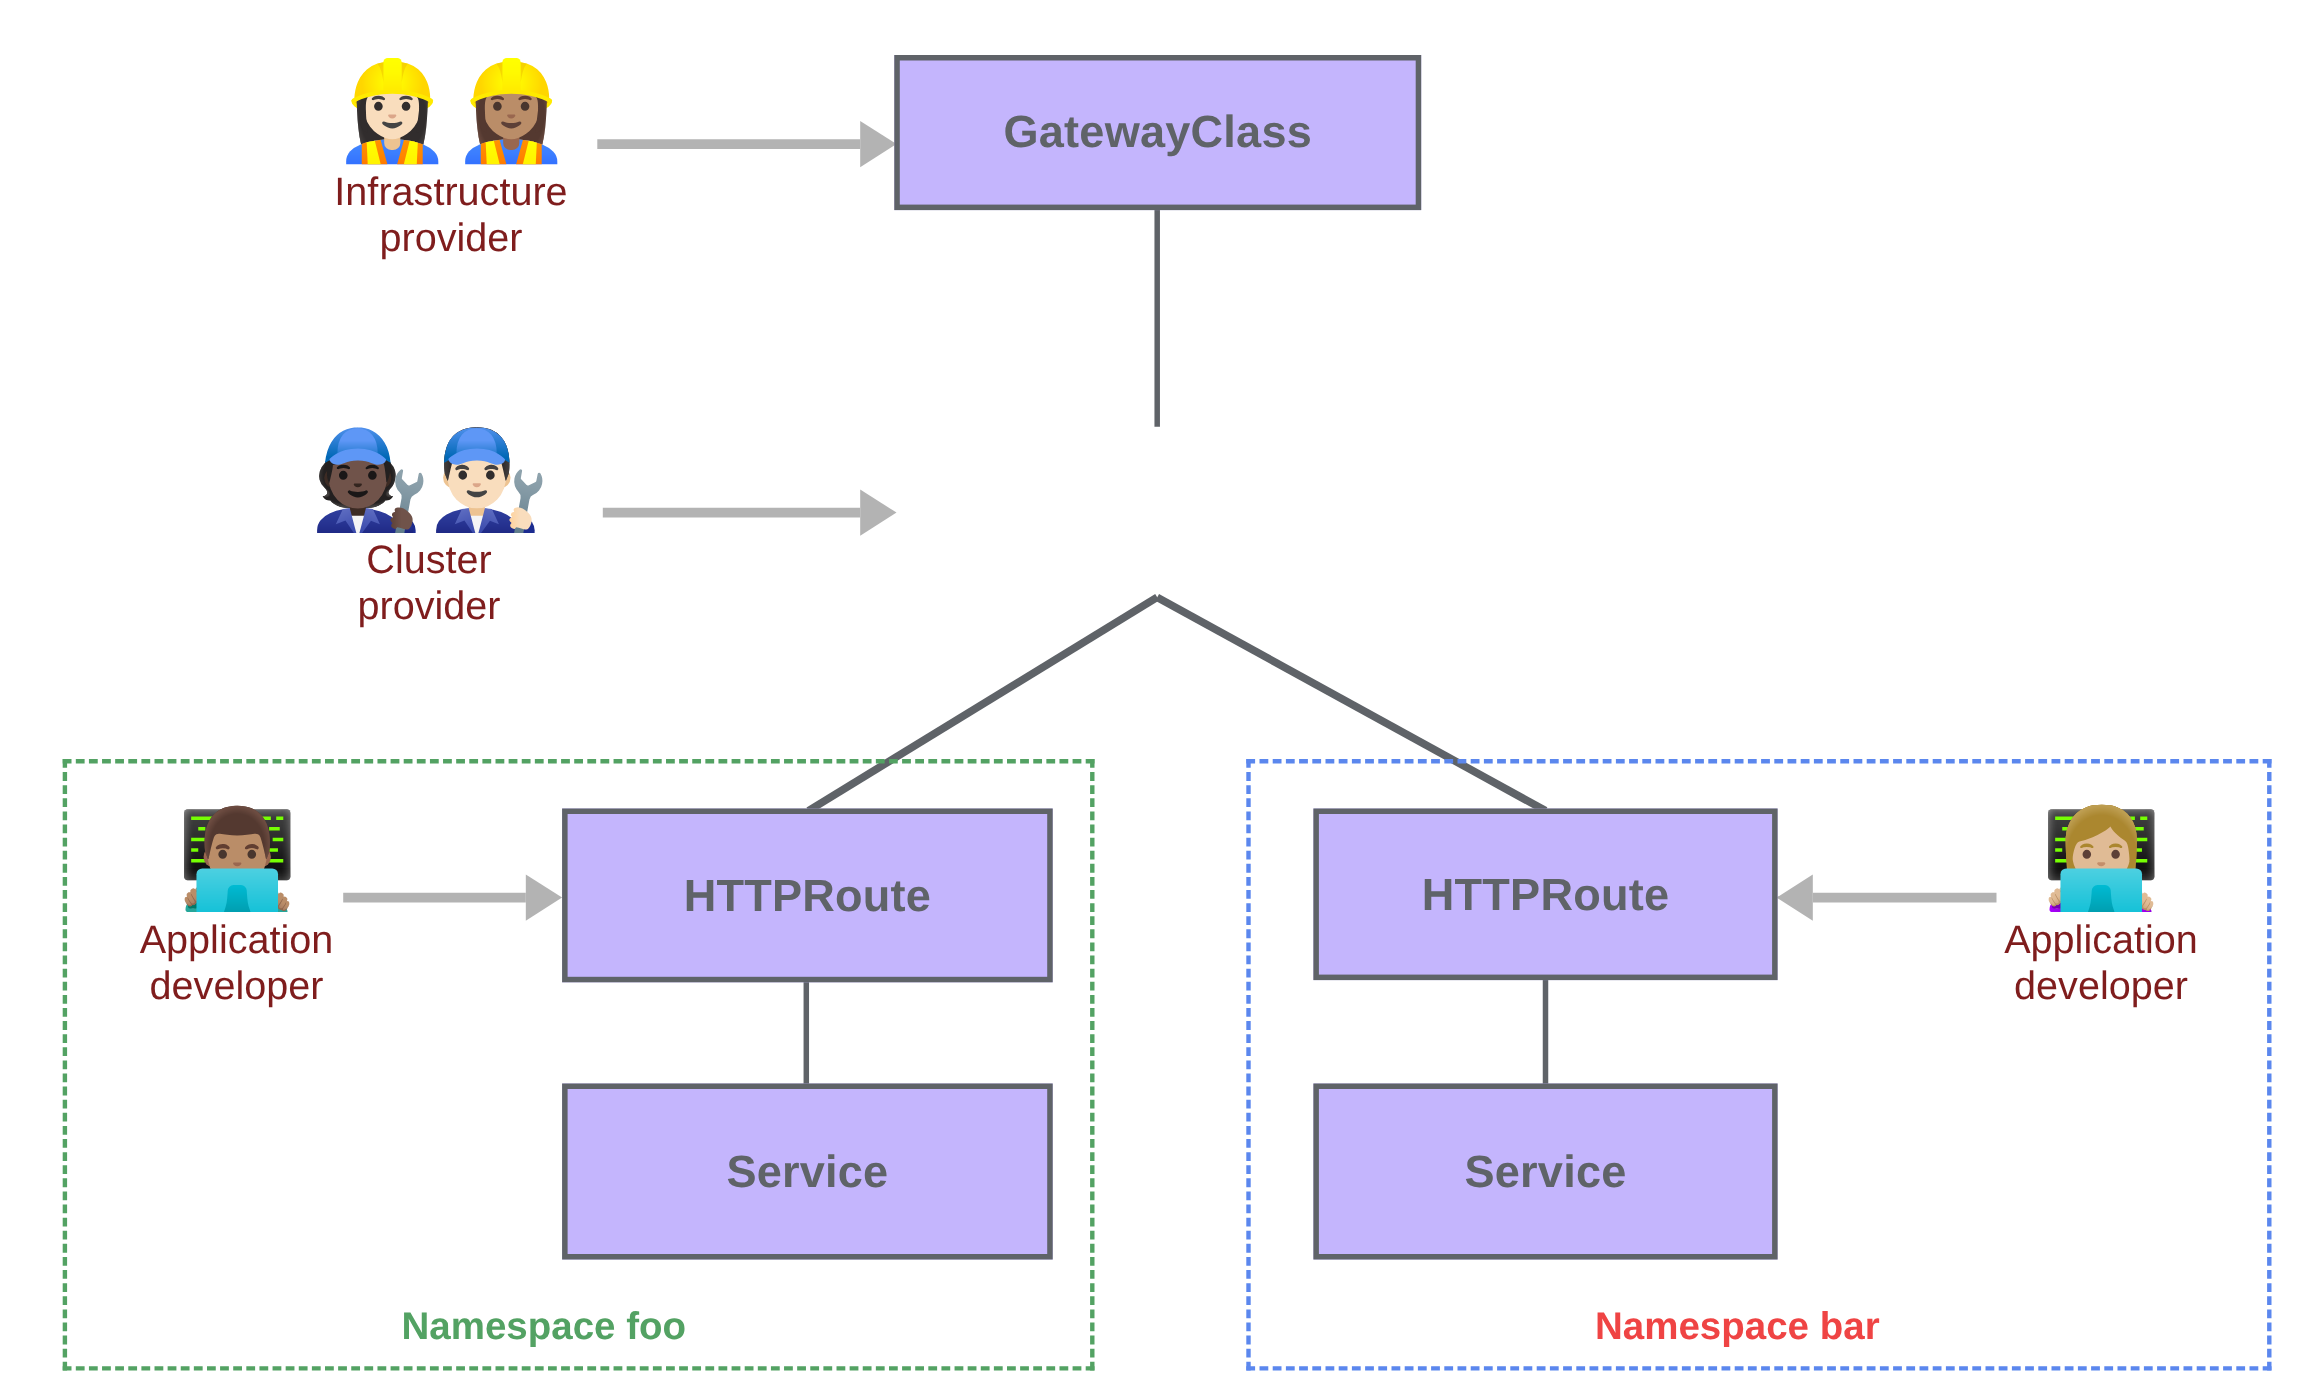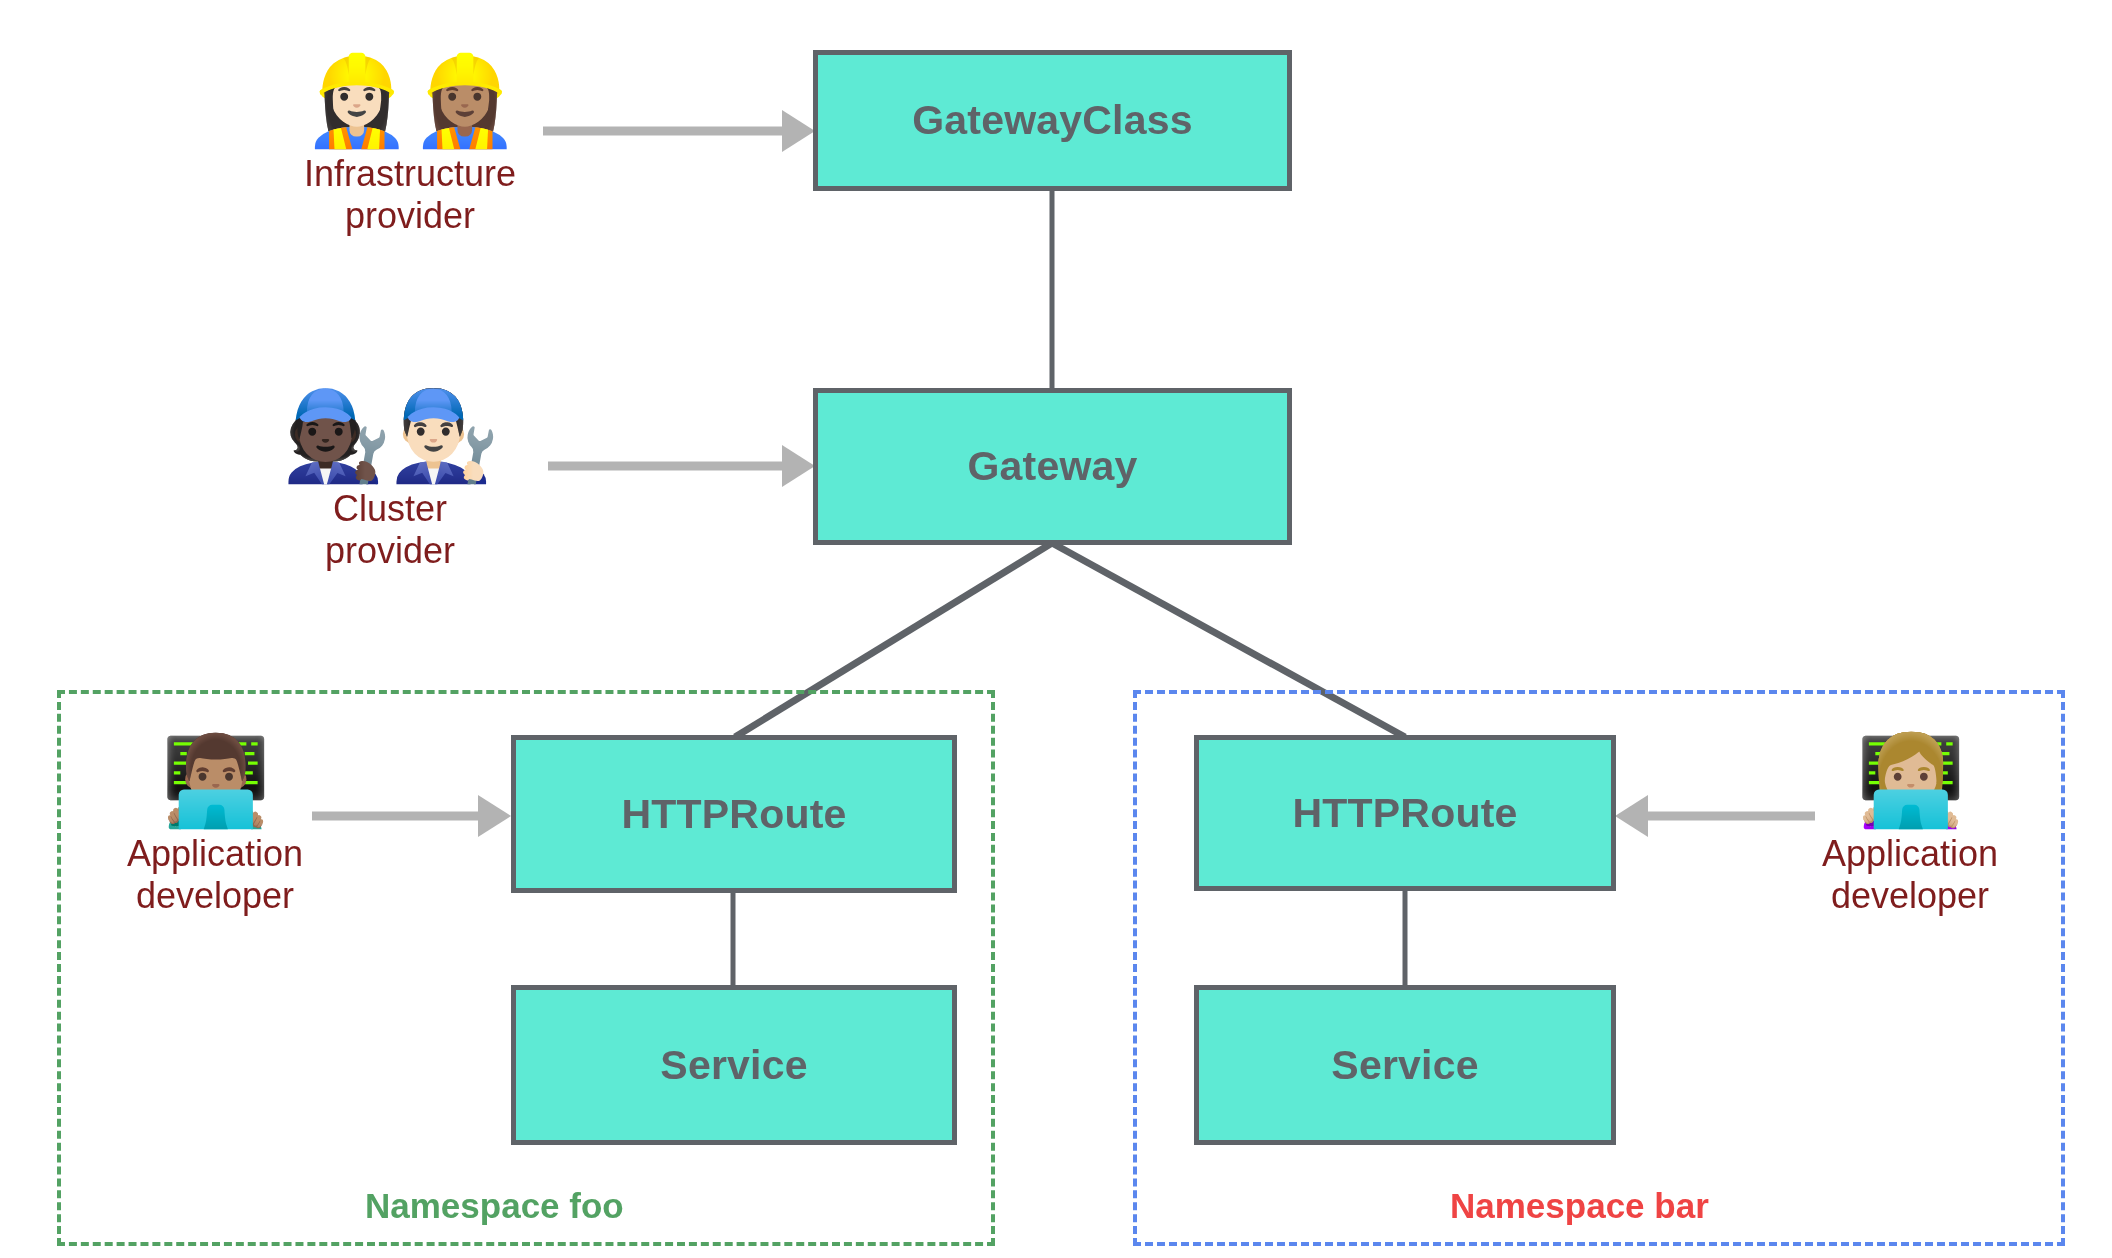--- a/index.html
+++ b/index.html
@@ -22,21 +22,21 @@
     left: 0;
     top: 0;
     width: 2112px;
     height: 1258px;
     pointer-events: none;
   }
   .node-box {
     position: absolute;
     box-sizing: border-box;
     border: 5px solid #5f6368;
-    background: #5eead4;
+    background: #c4b5fd;
     display: flex;
     align-items: center;
     justify-content: center;
     color: #5f6368;
     font-weight: bold;
     font-size: 41px;
     letter-spacing: 0.2px;
   }
   .ns-box {
     position: absolute;
@@ -116,23 +116,20 @@
   <div class="ns-box ns-foo" style="left:57px; top:690px; width:938px; height:556px;"></div>
   <div class="ns-label ns-label-foo" style="left:365px; top:1186px;">Namespace foo</div>
 
   <div class="ns-box ns-bar" style="left:1133px; top:690px; width:932px; height:556px;"></div>
   <div class="ns-label ns-label-bar" style="left:1450px; top:1186px;">Namespace bar</div>
 
   <div class="node-box" style="left:813px; top:50px; width:479px; height:141px;">
     <span>GatewayClass</span>
   </div>
 
-  <div class="node-box" style="left:813px; top:388px; width:479px; height:157px;">
-    <span>Gateway</span>
-  </div>
 
   <div class="node-box" style="left:511px; top:735px; width:446px; height:158px;">
     <span>HTTPRoute</span>
   </div>
 
   <div class="node-box" style="left:511px; top:985px; width:446px; height:160px;">
     <span>Service</span>
   </div>
 
   <div class="node-box" style="left:1194px; top:735px; width:422px; height:156px;">

